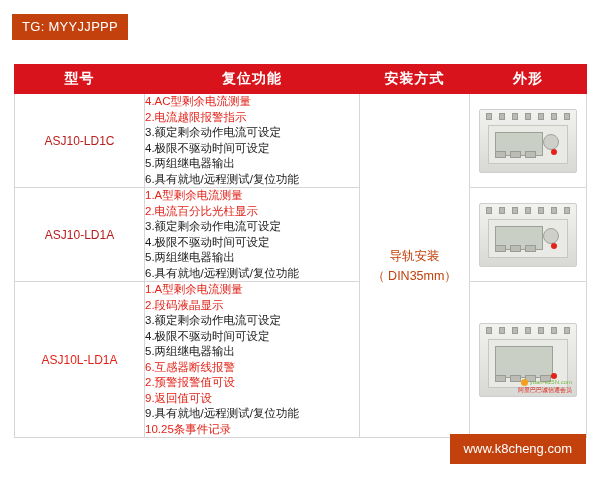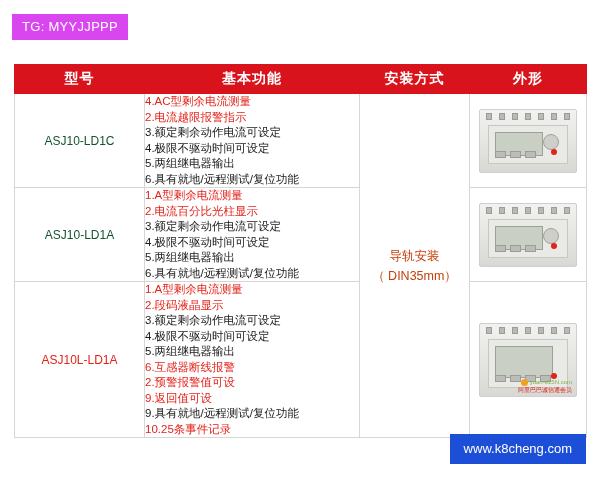--- a/index.html
+++ b/index.html
@@ -13,35 +13,35 @@
     font-family: "Liberation Sans", sans-serif;
     position: relative;
     overflow: hidden;
   }
 
   
   .tag-badge {
     position: absolute;
     left: 12px;
     top: 14px;
-    background: #d946ef;
+    background: #c2410c;
     color: #ffffff;
     font-size: 13px;
     line-height: 1;
     padding: 6px 10px 7px 10px;
     letter-spacing: 0.3px;
     font-family: "Liberation Sans", sans-serif;
   }
 
   
   .site-badge {
     position: absolute;
     right: 14px;
     bottom: 16px;
-    background: #1d4ed8;
+    background: #c2410c;
     color: #ffffff;
     font-size: 13px;
     line-height: 1;
     padding: 8px 14px 9px 14px;
     font-family: "Liberation Sans", sans-serif;
   }
 
   
   .table-wrap {
     position: absolute;
@@ -69,21 +69,21 @@
     letter-spacing: 1px;
   }
   col.c1 { width: 130px; }
   col.c2 { width: 215px; }
   col.c3 { width: 110px; }
   col.c4 { width: 117px; }
 
   .model-cell {
     text-align: center;
     font-size: 12px;
-    color: #14532d;
+    color: #b91c1c;
     padding: 4px;
   }
   .model-cell.red {
     color: #e2231a;
     margin-left: 40px;
   }
 
   .func-cell {
     padding: 6px 6px 6px 10px;
   }
@@ -230,21 +230,21 @@
   <table class="spec">
     <colgroup>
       <col class="c1">
         <col class="c2">
         <col class="c3">
         <col class="c4">
     </colgroup>
     <thead>
       <tr>
         <th>型号</th>
-        <th>基本功能</th>
+        <th>复位功能</th>
         <th>安装方式</th>
         <th>外形</th>
       </tr>
     </thead>
     <tbody>
 
       <tr>
         <td class="model-cell">ASJ10-LD1C</td>
         <td class="func-cell">
           <ul class="func-list">

